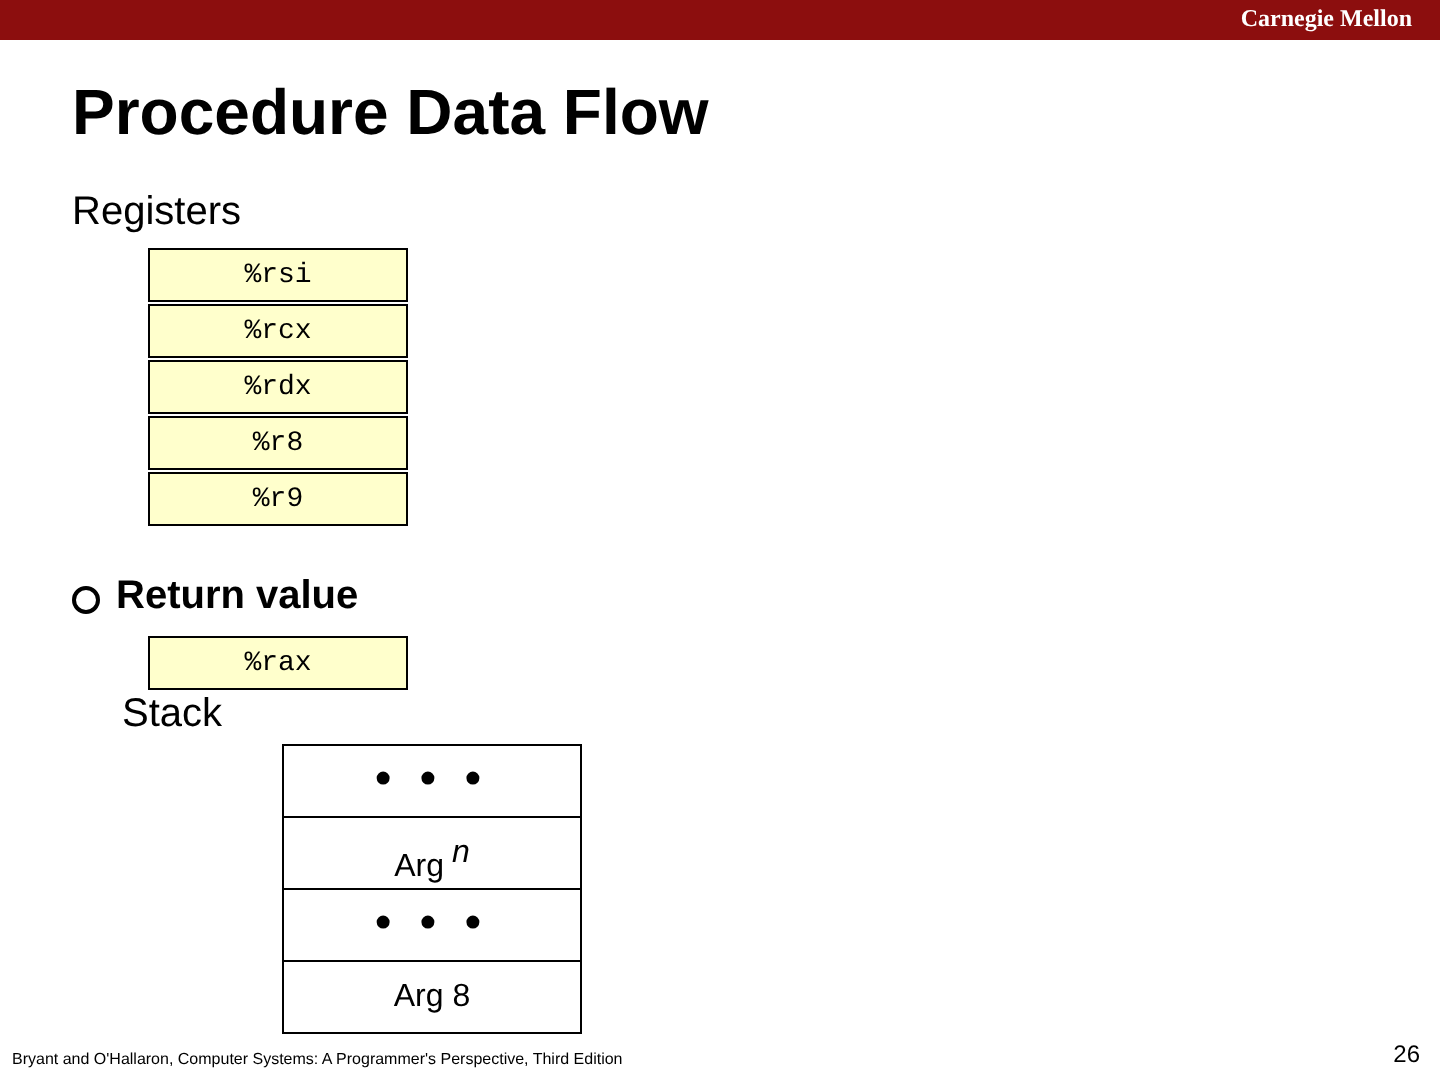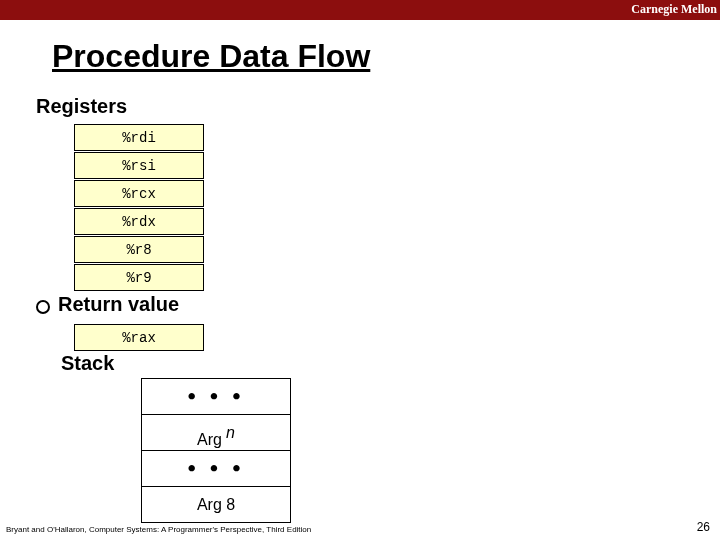--- a/index.html
+++ b/index.html
@@ -1,53 +1,52 @@
 <!DOCTYPE html>
 <html><head>
 <meta charset="utf-8">
 <style>
   * { box-sizing: border-box; margin: 0; padding: 0; }
   body { width: 720px; height: 540px; font-family: Arial, Helvetica, sans-serif; background: #fff; position: relative; overflow: hidden; }
   .topbar { width: 100%; height: 20px; background: #8c0e0e; position: relative; }
-  .corner { position: absolute; right: 3px; top: 2px; color: #fff; font-weight: bold; font-size: 12px; font-family: "Times New Roman", serif; }
-  .title { font-size: 32px; font-weight: bold; padding: 18px 0 0 52px; color: #000; text-decoration: underline; }
+  .corner { position: absolute; right: 14px; top: 2px; color: #fff; font-weight: bold; font-size: 12px; font-family: "Times New Roman", serif; }
+  .title { font-size: 32px; font-weight: bold; padding: 18px 0 0 36px; color: #000; }
   .content { position: relative; padding: 20px 36px 0 36px; }
   .col { display: inline-block; vertical-align: top; }
   .left { width: 310px; }
   .right { width: 310px; margin-left: 25px; }
-  .sect-head { font-size: 20px; font-weight: bold; margin-bottom: 4px; }
+  .sect-head { font-size: 20px; font-weight: normal; margin-bottom: 4px; }
   .bullet-row { display: flex; align-items: baseline; margin-bottom: 8px; }
   .bmark { width: 14px; height: 14px; border: 2px solid #000; border-radius: 50%; margin-right: 8px; flex-shrink: 0; position: relative; top: 3px; }
   .btxt { font-size: 20px; font-weight: bold; }
   .reg-list { margin-left: 38px; margin-top: 6px; }
   .reg { width: 130px; height: 27px; border: 1px solid #000; background: #ffffcc; font-family: "Courier New", monospace; font-size: 14px; display: flex; align-items: center; justify-content: center; margin-bottom: 1px; }
   .stack-col { margin-top: 4px; margin-left: 80px; }
   .stack-cell { width: 150px; height: 37px; border: 1px solid #000; display: flex; align-items: center; justify-content: center; font-size: 16px; margin-top: -1px; }
   .stack-cell .argn { font-style: normal; margin-top: 15px; }
   .stack-cell .n-it { font-style: italic; margin-left: 4px; }
   .dots { font-family: "Times New Roman", serif; font-size: 24px; letter-spacing: 4px; font-weight: bold; }
-  .return-block { margin-top: 2px; }
+  .return-block { margin-top: 24px; }
   .footer { position: absolute; bottom: 6px; left: 6px; font-size: 8px; color: #000; margin-top: 32px; }
   .pagenum { position: absolute; bottom: 6px; right: 10px; font-size: 12px; color: #000; margin-left: 40px; }
 </style>
 </head>
 <body>
 
 <div class="topbar">
   <div class="corner">Carnegie Mellon</div>
 </div>
 
 <div class="title">Procedure Data Flow</div>
 
 <div class="content">
 
   <div class="col left">
     <div class="sect-head">Registers</div>
     <div class="reg-list">
-      <div class="reg">%rdi</div>
       <div class="reg">%rsi</div>
       <div class="reg">%rcx</div>
       <div class="reg">%rdx</div>
       <div class="reg">%r8</div>
       <div class="reg">%r9</div>
     </div>
     <div class="return-block">
       <div class="bullet-row">
         <span class="bmark"></span>
         <span class="btxt">Return value</span>

